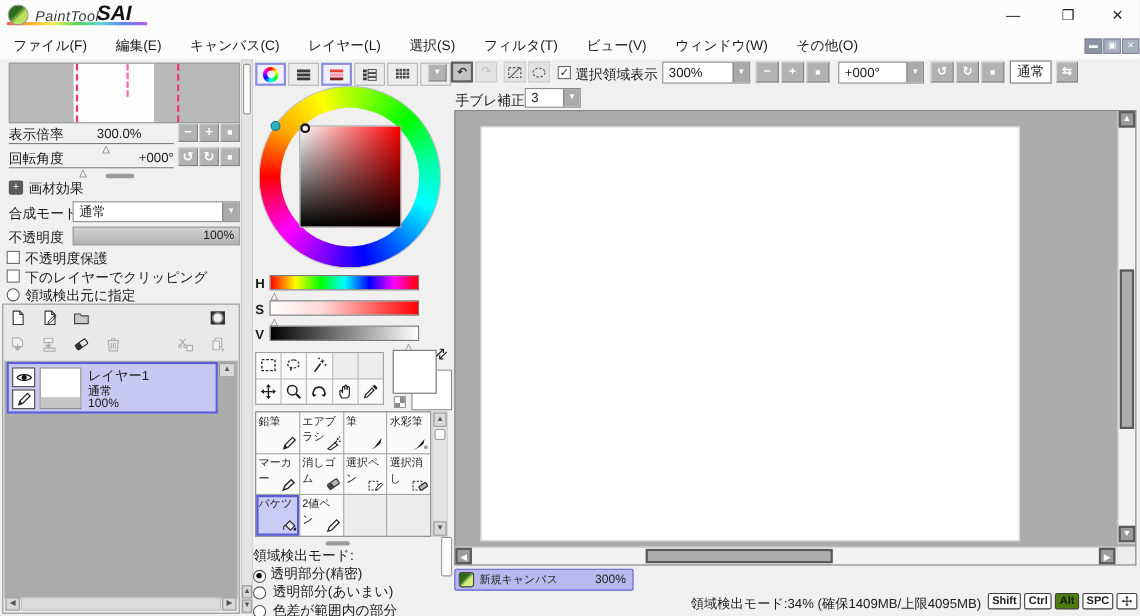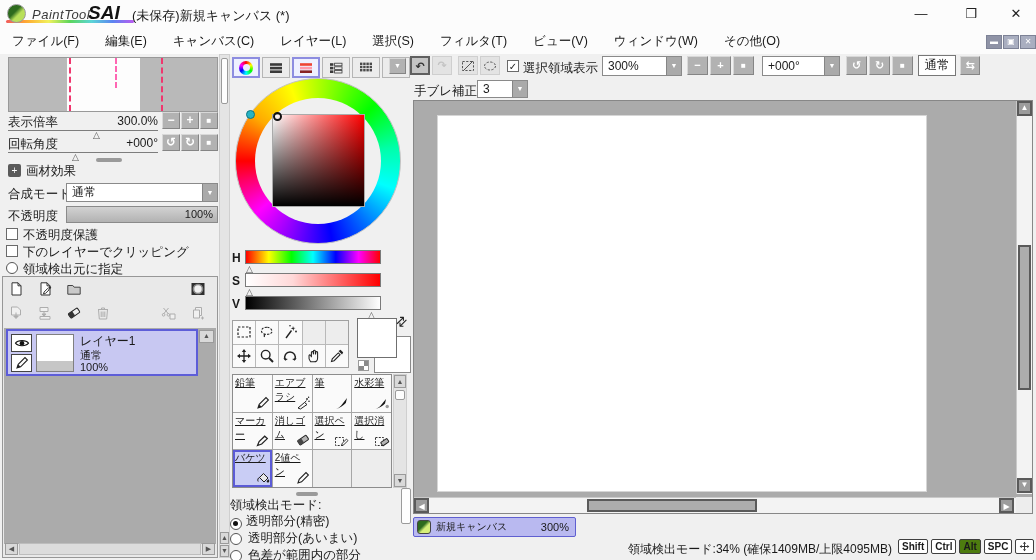--- a/index.html
+++ b/index.html
@@ -70,21 +70,21 @@
   .sbar { background:linear-gradient(90deg,#fff,#ffd8d8 35%,#f00); }
   .vbar { background:linear-gradient(90deg,#000,#fff); }
   .hsvlab { font-size:12px; font-weight:bold; }
   .hsvval { font-size:11px;margin-left:32px; }
 
   
   .tgrid { left:232px; top:320px; width:117px; height:48px; background:#b9b9b9; border:1px solid #a0a0a0; display:grid; grid-template-columns:repeat(5,1fr); grid-template-rows:repeat(2,1fr); gap:1px; }
   .tgrid .cell { background:#fafafa; display:flex; align-items:center; justify-content:center; }
   .tgrid .cell.empty { background:#ededed; }
   .bgrid { left:232px; top:374px; width:160px; height:114px; background:#a6a6a6; border:1px solid #8c8c8c; display:grid; grid-template-columns:repeat(4,1fr); grid-template-rows:repeat(3,1fr); gap:1px; }
-  .bcell { background:#fafafa; position:relative; font-size:10px; padding:1px 2px; overflow:hidden; cursor:pointer;text-decoration:underline; }
+  .bcell { background:#fafafa; position:relative; font-size:10px; padding:1px 2px; overflow:hidden; cursor:pointer; }
   .bcell .bico { position:absolute; right:1px; bottom:1px; }
   .bcell.sel { background:#c9cdf5; box-shadow:inset 0 0 0 2px #5b5bd6; }
   .bcell.empty { background:#ededed; }
 
   
   .swback { left:374px; top:336px; width:37px; height:37px; background:#fff; border:1px solid #8a8a8a; }
   .swfront { left:357px; top:318px; width:40px; height:40px; background:#fff; border:1px solid #6f6f6f; }
   .swapglyph { left:396px; top:314px; font-size:13px; color:#222; transform:rotate(-45deg); }
   .checker { left:358px; top:360px; width:11px; height:11px; border:1px solid #999;
              background:conic-gradient(#8a8a8a 25%,#fff 0 50%,#8a8a8a 0 75%,#fff 0); background-size:10px 10px; }
@@ -111,21 +111,20 @@
 <body>
 
 
 
 
 <div class="abs titlebar">
   <div class="abs rainbow"></div>
   <div class="abs leaf"></div>
   <span class="abs brand-pt">PaintTool</span>
   <span class="abs brand-sai">SAI</span>
-  <span class="abs wintitle">(未保存)新規キャンバス (*)</span>
   <span class="abs winbtn" style="left:905px">—</span>
   <span class="abs winbtn" style="left:955px">❒</span>
   <span class="abs winbtn" style="left:1000px">✕</span>
 </div>
 
 
 <div class="abs menubar" id="menu-bar">
     <span>ファイル(F)</span>
     <span>編集(E)</span>
     <span>キャンバス(C)</span>
@@ -142,21 +141,21 @@
 
 
 <div class="abs navprev">
   <div class="navband"></div>
   <div class="navline" style="left:29%"></div>
   <div class="navline mid" style="left:51%"></div>
   <div class="navline" style="left:73%"></div>
 </div>
 
 <span class="abs panel-label" style="left:8px;top:114px">表示倍率</span>
-<span class="abs" style="left:88px;top:114px;width:70px;text-align:right">300.0%</span>
+<span class="abs" style="left:88px;top:114px;width:70px;">300.0%</span>
 <div class="abs" style="left:8px;top:130px;width:150px;height:1px;background:#7d7d7d"></div>
 <span class="abs tri" style="left:93px;top:131px">△</span>
 <span class="abs btn" style="left:162px;top:112px;width:18px;height:17px;line-height:15px">−</span>
 <span class="abs btn" style="left:181px;top:112px;width:18px;height:17px;line-height:15px">+</span>
 <span class="abs btn" style="left:200px;top:112px;width:18px;height:17px;line-height:15px;font-size:8px">■</span>
 
 <span class="abs panel-label" style="left:8px;top:136px">回転角度</span>
 <span class="abs" style="left:88px;top:136px;width:70px;text-align:right">+000°</span>
 <div class="abs" style="left:8px;top:152px;width:150px;height:1px;background:#7d7d7d"></div>
 <span class="abs tri" style="left:72px;top:153px">△</span>

